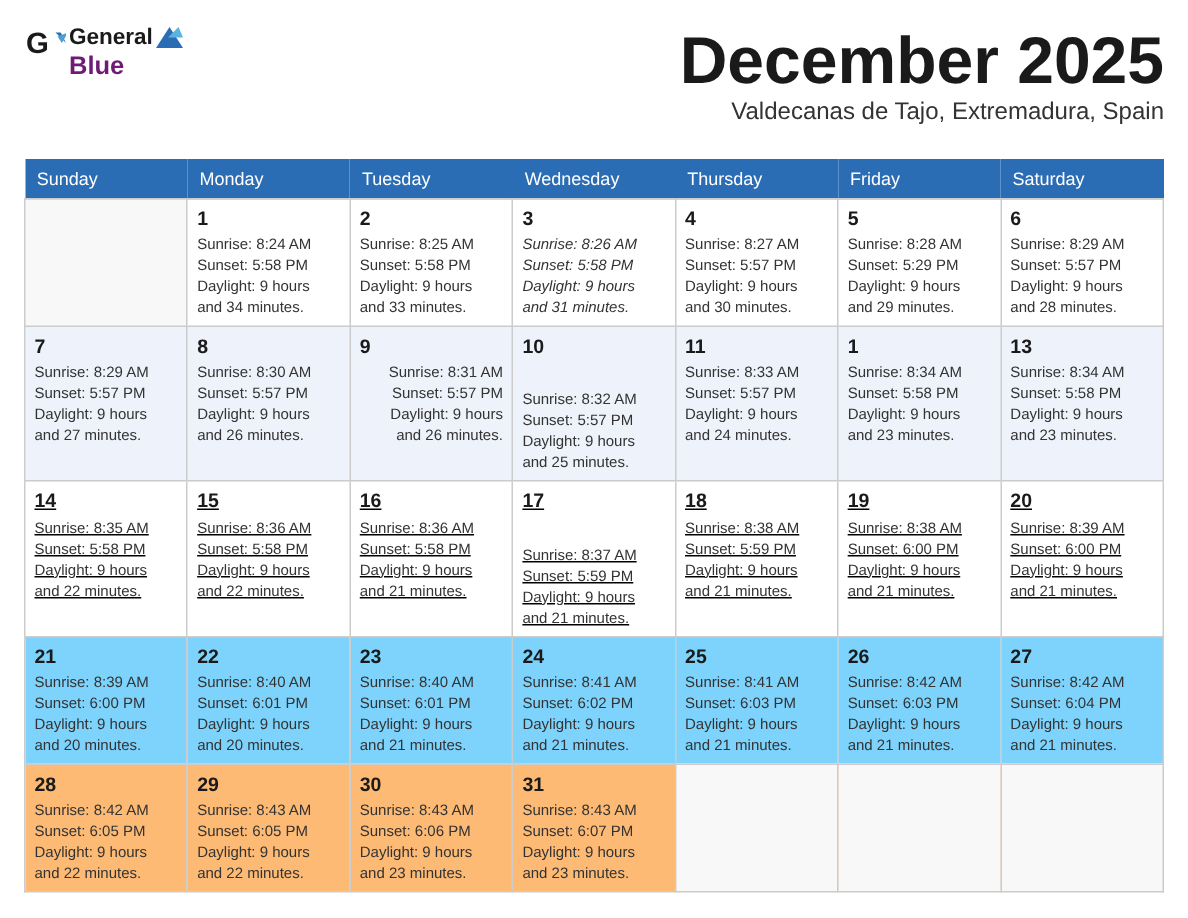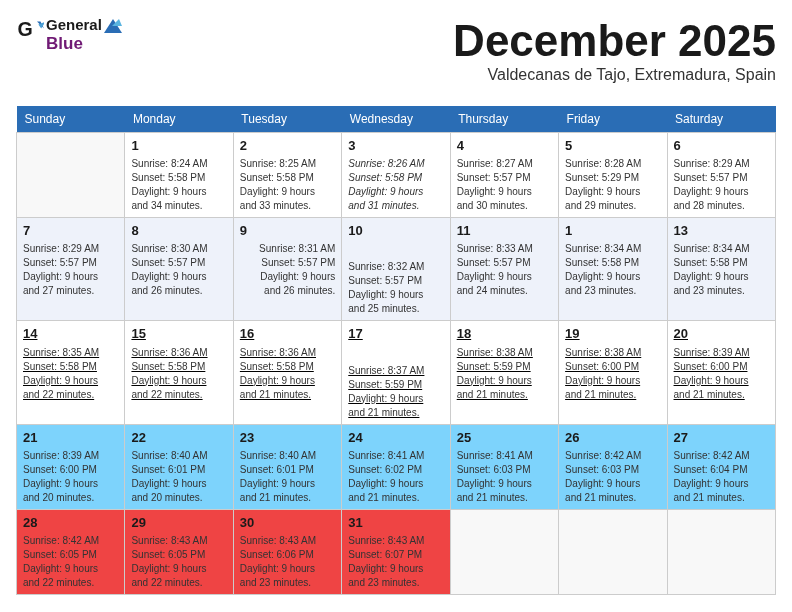--- a/index.html
+++ b/index.html
@@ -304,21 +304,21 @@
 and 21 minutes.</div>
         </td>
         <td>
           <div class="day-number">27</div>
           <div class="day-info" style="white-space: pre-line;">Sunrise: 8:42 AM
 Sunset: 6:04 PM
 Daylight: 9 hours
 and 21 minutes.</div>
         </td>
       </tr>
-      <tr style="background-color: #ef4444;">
+      <tr style="background-color: #fdba74;">
         <td>
           <div class="day-number">28</div>
           <div class="day-info" style="white-space: pre-line;">Sunrise: 8:42 AM
 Sunset: 6:05 PM
 Daylight: 9 hours
 and 22 minutes.</div>
         </td>
         <td>
           <div class="day-number">29</div>
           <div class="day-info" style="white-space: pre-line;">Sunrise: 8:43 AM

